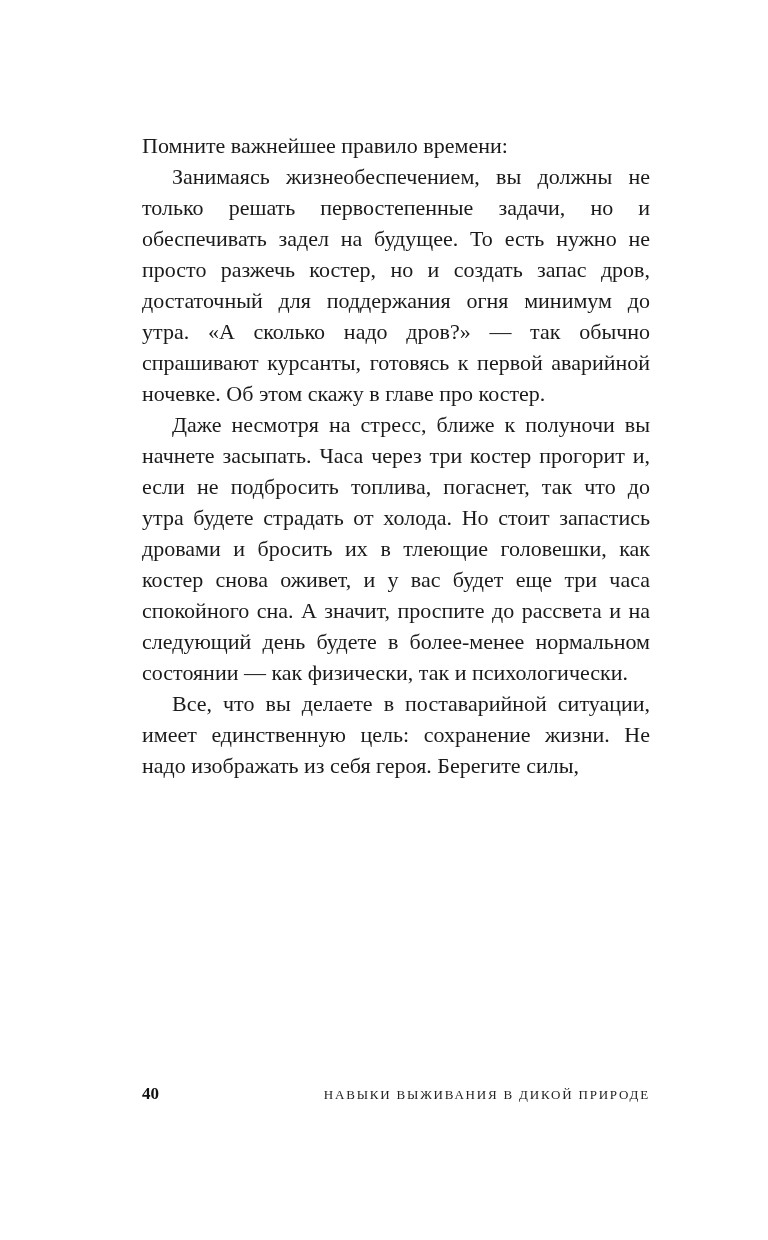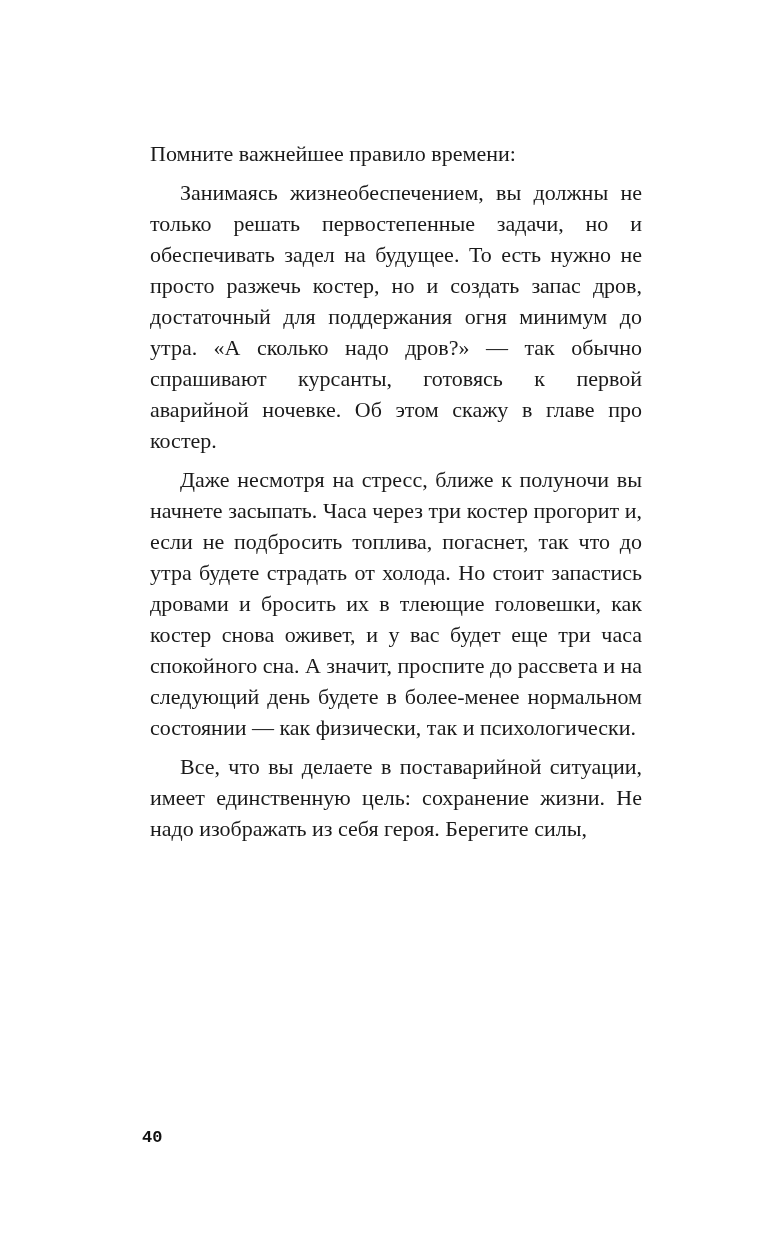--- a/index.html
+++ b/index.html
@@ -19,40 +19,40 @@
     position: absolute;
     left: 142px;
     top: 130px;
     width: 508px;
     color: #1a1a1a;
     font-size: 22px;
     line-height: 31px;
     text-align: justify;
   }
   .para {
-    margin: 8px;
+    margin: 0;
     padding: 0;
     text-indent: 30px;
   }
   .para.no-indent {
     text-indent: 0;
   }
   .para.bold {
     font-weight: bold;
     letter-spacing: 0.2px;
   }
   .footer {
     position: absolute;
     left: 142px;
-    top: 1128px;
+    top: 1084px;
     width: 508px;
     display: flex;
     justify-content: space-between;
     align-items: baseline;
-    font-family: Liberation Mono, monospace;
+    font-family: Liberation Serif, serif;
   }
   .page-number {
     font-weight: bold;
     font-size: 17px;
     color: #111111;
   }
   .running-title {
     font-size: 13px;
     letter-spacing: 1.8px;
     color: #222222;
@@ -66,15 +66,16 @@
 
   <main class="text-block">
     <p class="para no-indent">Помните важнейшее правило времени:</p>
     <p class="para">Занимаясь жизнеобеспечением, вы должны не только решать первостепенные задачи, но и обеспечивать задел на будущее. То есть нужно не просто разжечь костер, но и создать запас дров, достаточный для поддержания огня минимум до утра. «А сколько надо дров?» — так обычно спрашивают курсанты, готовясь к первой аварийной ночевке. Об этом скажу в главе про костер.</p>
     <p class="para">Даже несмотря на стресс, ближе к полуночи вы начнете засыпать. Часа через три костер прогорит и, если не подбросить топлива, погаснет, так что до утра будете страдать от холода. Но стоит запастись дровами и бросить их в тлеющие головешки, как костер снова оживет, и у вас будет еще три часа спокойного сна. А значит, проспите до рассвета и на следующий день будете в более-менее нормальном состоянии — как физически, так и психологически.</p>
     <p class="para">Все, что вы делаете в поставарийной ситуации, имеет единственную цель: сохранение жизни. Не надо изображать из себя героя. Берегите силы,</p>
   </main>
 
   <footer class="footer">
     <span class="page-number">40</span>
+    <span class="running-title">НАВЫКИ ВЫЖИВАНИЯ В ДИКОЙ ПРИРОДЕ</span>
   </footer>
 
 </div>
 
 </body></html>

